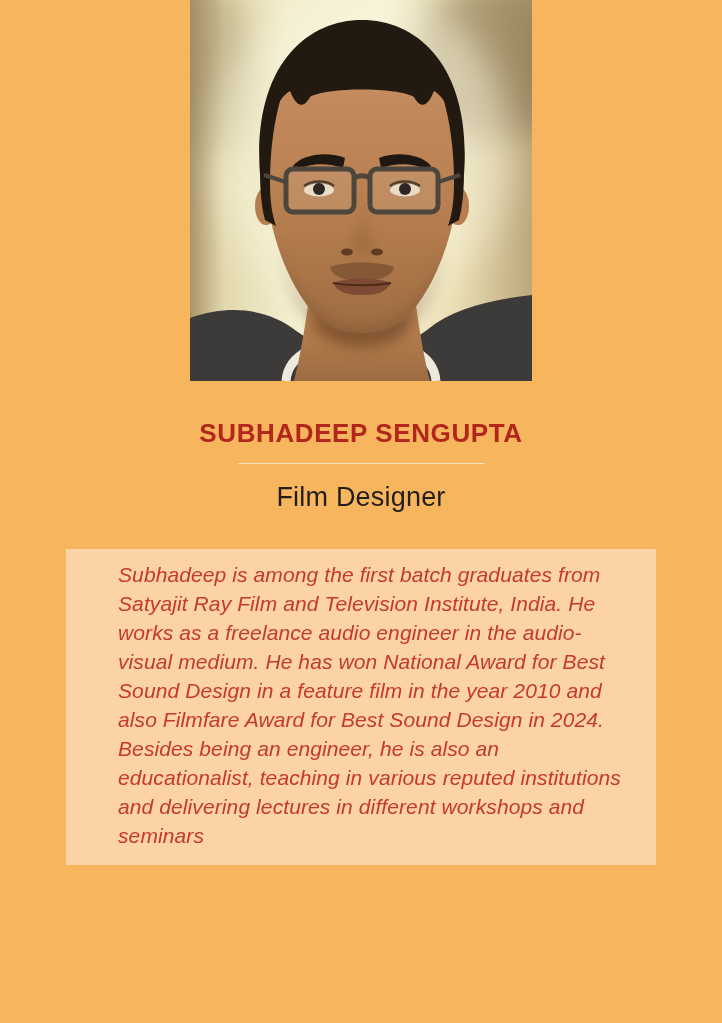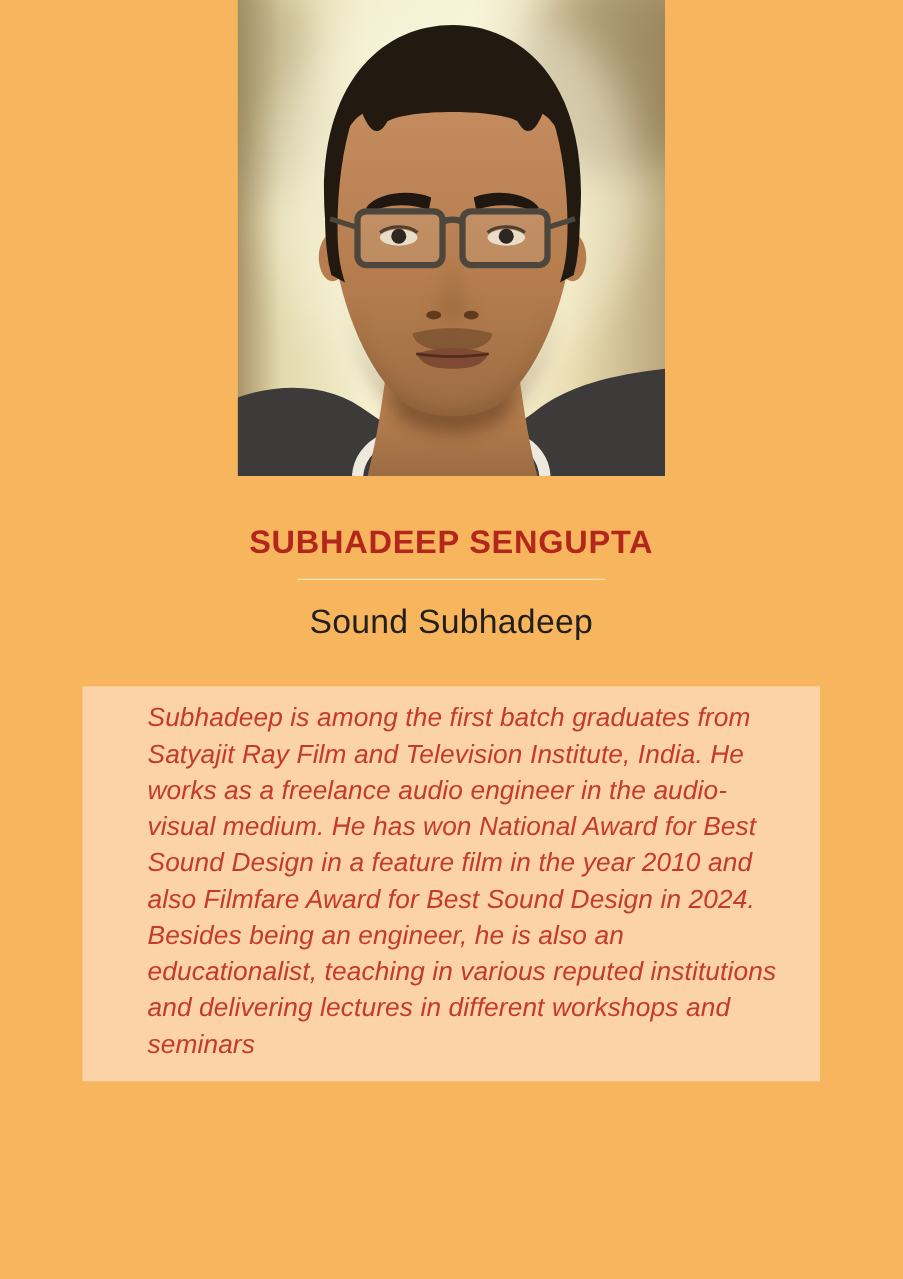--- a/index.html
+++ b/index.html
@@ -141,19 +141,19 @@
 
       <path d="M143,283 C158,277 186,277 201,283 C196,292 188,295 172,295 C156,295 148,292 143,283 Z" fill="#7E4A33"></path>
       <path d="M143,283 C160,286 184,286 201,283" stroke="#4E2A18" stroke-width="2" fill="none"></path>
     </svg>
   </div>
 
   <h1 class="name">SUBHADEEP SENGUPTA</h1>
 
   <div class="divider"></div>
 
-  <div class="role">Sound Subhadeep</div>
+  <div class="role">Film Designer</div>
 
   <div class="bio-panel">
     <p class="bio-text">Subhadeep is among the first batch graduates from Satyajit Ray Film and Television Institute, India. He works as a freelance audio engineer in the audio-visual medium. He has won National Award for Best Sound Design in a feature film in the year 2010 and also Filmfare Award for Best Sound Design in 2024. Besides being an engineer, he is also an educationalist, teaching in various reputed institutions and delivering lectures in different workshops and seminars</p>
   </div>
 
 </div>
 
 </body></html>

